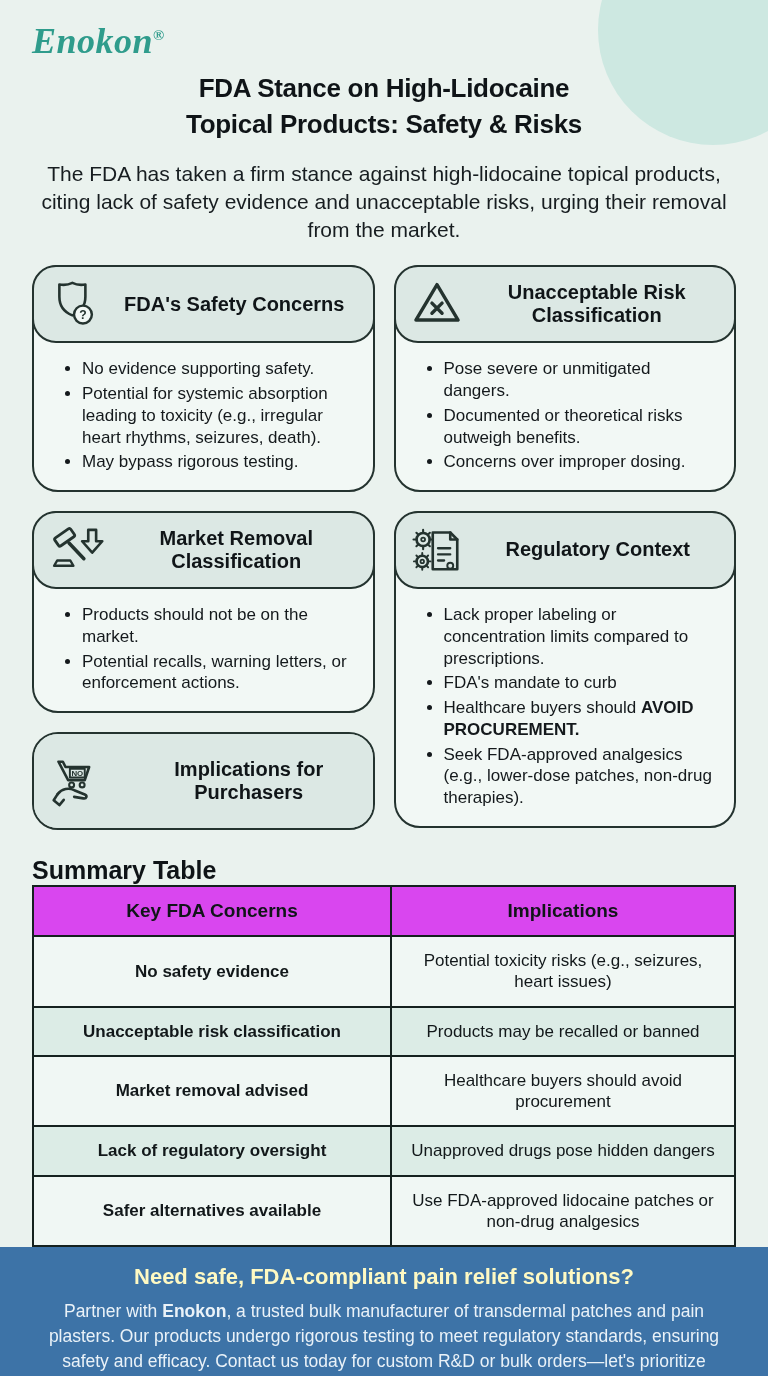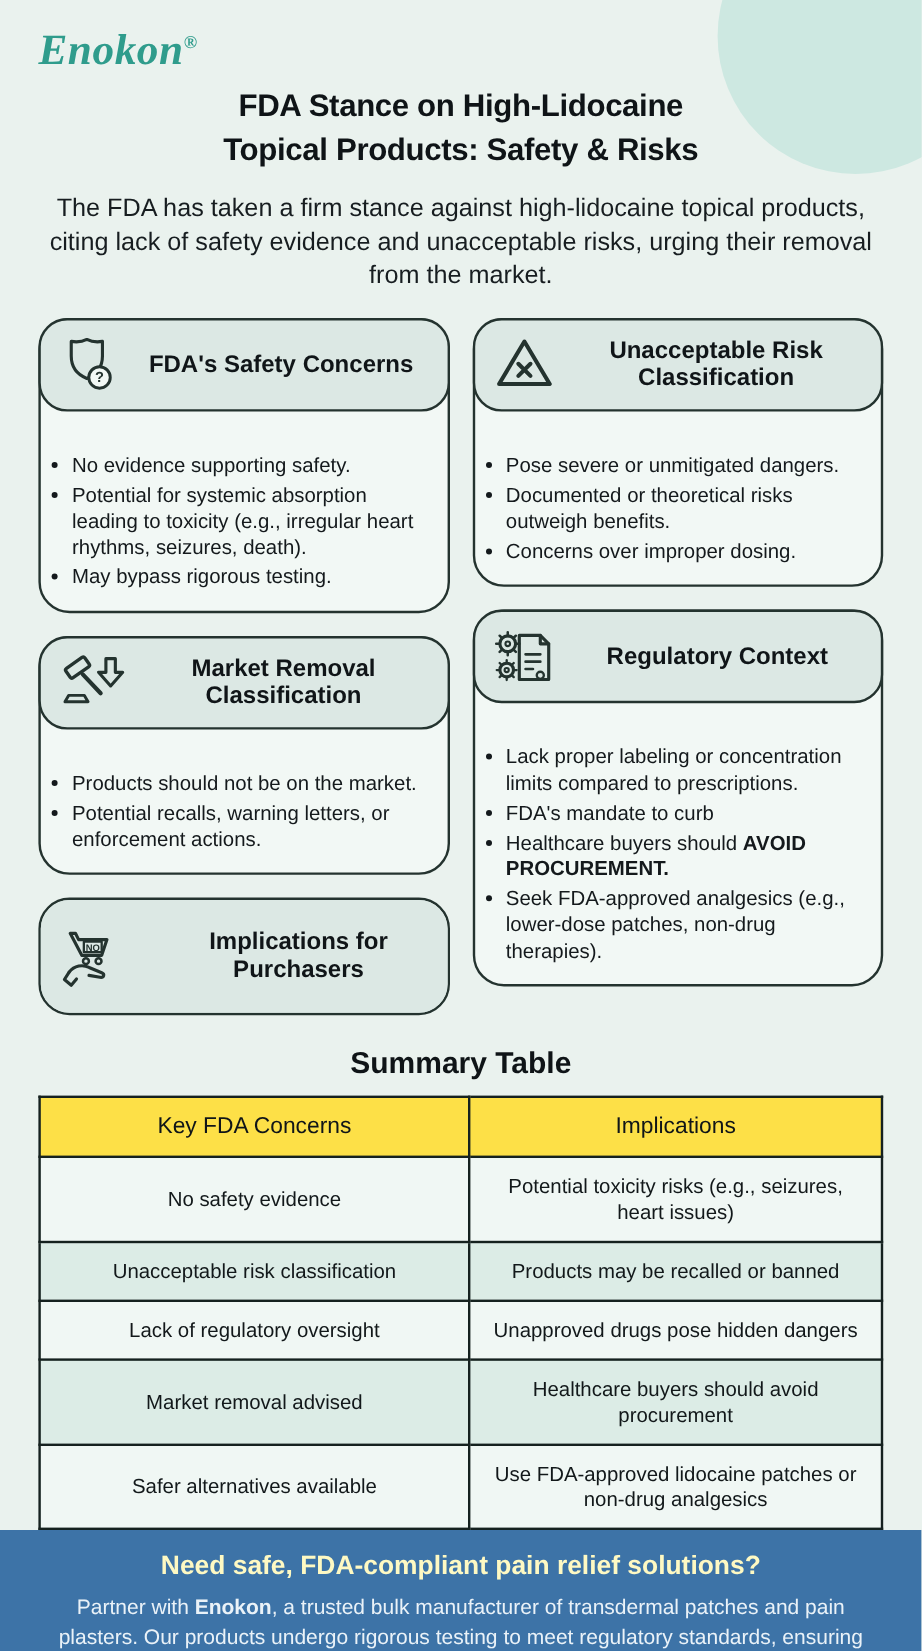--- a/index.html
+++ b/index.html
@@ -42,40 +42,40 @@
     background:#dce8e4;border:2px solid #24332f;border-radius:24px;
     margin:-2px -2px 0 -2px;padding:9px 14px;min-height:56px;
   }
   .card.pill-only{background:#dce8e4;}
   .card.pill-only .card-header{border:none;margin:0;padding:16px 14px;min-height:62px;gap:35px;}
   .card-icon{flex:0 0 auto;display:flex;align-items:center;}
   .card-title{
     flex:1;margin:0;text-align:center;
     font-size:20px;font-weight:700;line-height:1.18;color:#101518;
   }
-  .card-body{padding:12px 14px 14px 2px;margin-top:19px;}
+  .card-body{padding:12px 14px 14px 24px;}
   .card-body ul{margin:0;padding-left:24px;}
   .card-body li{font-size:17px;line-height:1.28;margin:3px 0;color:#14191c;}
   
   .summary-title{
-    text-align:center;font-size:25px;font-weight:800;margin:26px 0 12px;color:#0f1417;
+    font-size:25px;font-weight:800;margin:26px 0 0;color:#0f1417;
   }
   table.summary{
     width:100%;border-collapse:collapse;border:2px solid #15211f;
     background:#f0f7f4;
   }
   table.summary th,table.summary td{
     border:2px solid #15211f;text-align:center;vertical-align:middle;
     padding:13px 10px;
   }
   table.summary th{
-    background:#fde047;font-size:19px;font-weight:400;color:#101518;
+    background:#d946ef;font-size:19px;font-weight:700;color:#101518;
   }
   table.summary td{font-size:17px;line-height:1.25;}
-  table.summary td.cell-key{font-weight:400;width:51%;}
+  table.summary td.cell-key{font-weight:700;width:51%;}
   table.summary tbody tr:nth-child(even){background:#dcece6;}
   
   .footer{
     margin-top:auto;background:#3d73a7;color:#e9f1f7;
     text-align:center;padding:17px 30px 15px;
   }
   .footer-heading{font-size:22px;font-weight:700;color:#fef9c3;margin:0 0 9px;}
   .footer-body{font-size:17.5px;line-height:1.43;margin:0 auto;max-width:700px;color:#eaf2f8;}
   b{font-weight:700;}
 </style>
@@ -213,26 +213,26 @@
     <tbody id="summary-body">
         <tr>
           <td class="cell-key">No safety evidence</td>
           <td class="cell-impl">Potential toxicity risks (e.g., seizures, heart issues)</td>
         </tr>
         <tr>
           <td class="cell-key">Unacceptable risk classification</td>
           <td class="cell-impl">Products may be recalled or banned</td>
         </tr>
         <tr>
+          <td class="cell-key">Market removal advised</td>
+          <td class="cell-impl">Healthcare buyers should avoid procurement</td>
+        </tr>
+        <tr>
           <td class="cell-key">Lack of regulatory oversight</td>
           <td class="cell-impl">Unapproved drugs pose hidden dangers</td>
-        </tr>
-        <tr>
-          <td class="cell-key">Market removal advised</td>
-          <td class="cell-impl">Healthcare buyers should avoid procurement</td>
         </tr>
         <tr>
           <td class="cell-key">Safer alternatives available</td>
           <td class="cell-impl">Use FDA-approved lidocaine patches or non-drug analgesics</td>
         </tr>
       </tbody>
   </table>
 
 </div>
 

